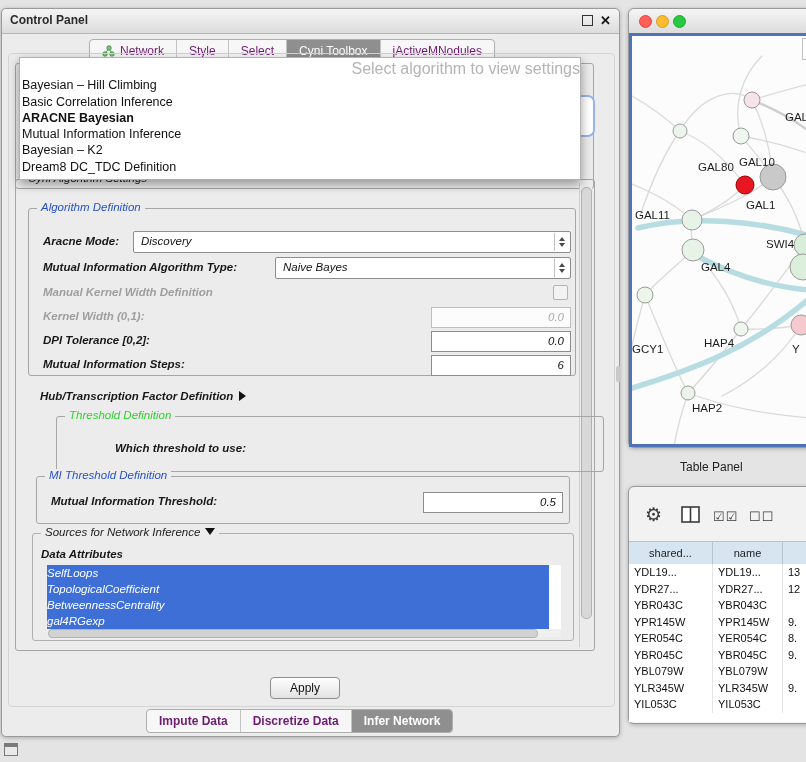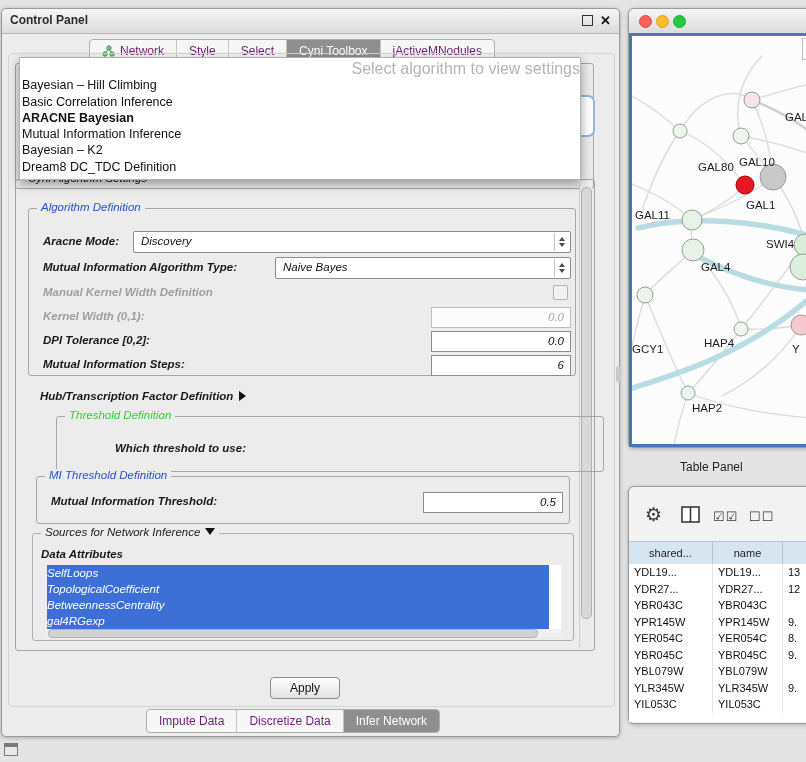--- a/index.html
+++ b/index.html
@@ -198,21 +198,21 @@
           <div class="sel-item">gal4RGexp</div>
           <div class="hscroll">
               <div class="thumb"></div>
             </div>
         </div>
       </div>
     </div>
 
     <button class="push-btn" style="left:268px;top:668px;width:70px;height:22px;">Apply</button>
 
-    <div class="segbar" style="left:144px;top:700px;">
+    <div class="segbar" style="left:144px;top:700px;font-weight:bold;">
       <div class="seg">
           <span>Impute Data</span>
         </div>
       <div class="seg">
           <span>Discretize Data</span>
         </div>
       <div class="seg active">
           <span>Infer Network</span>
         </div>
     </div>

